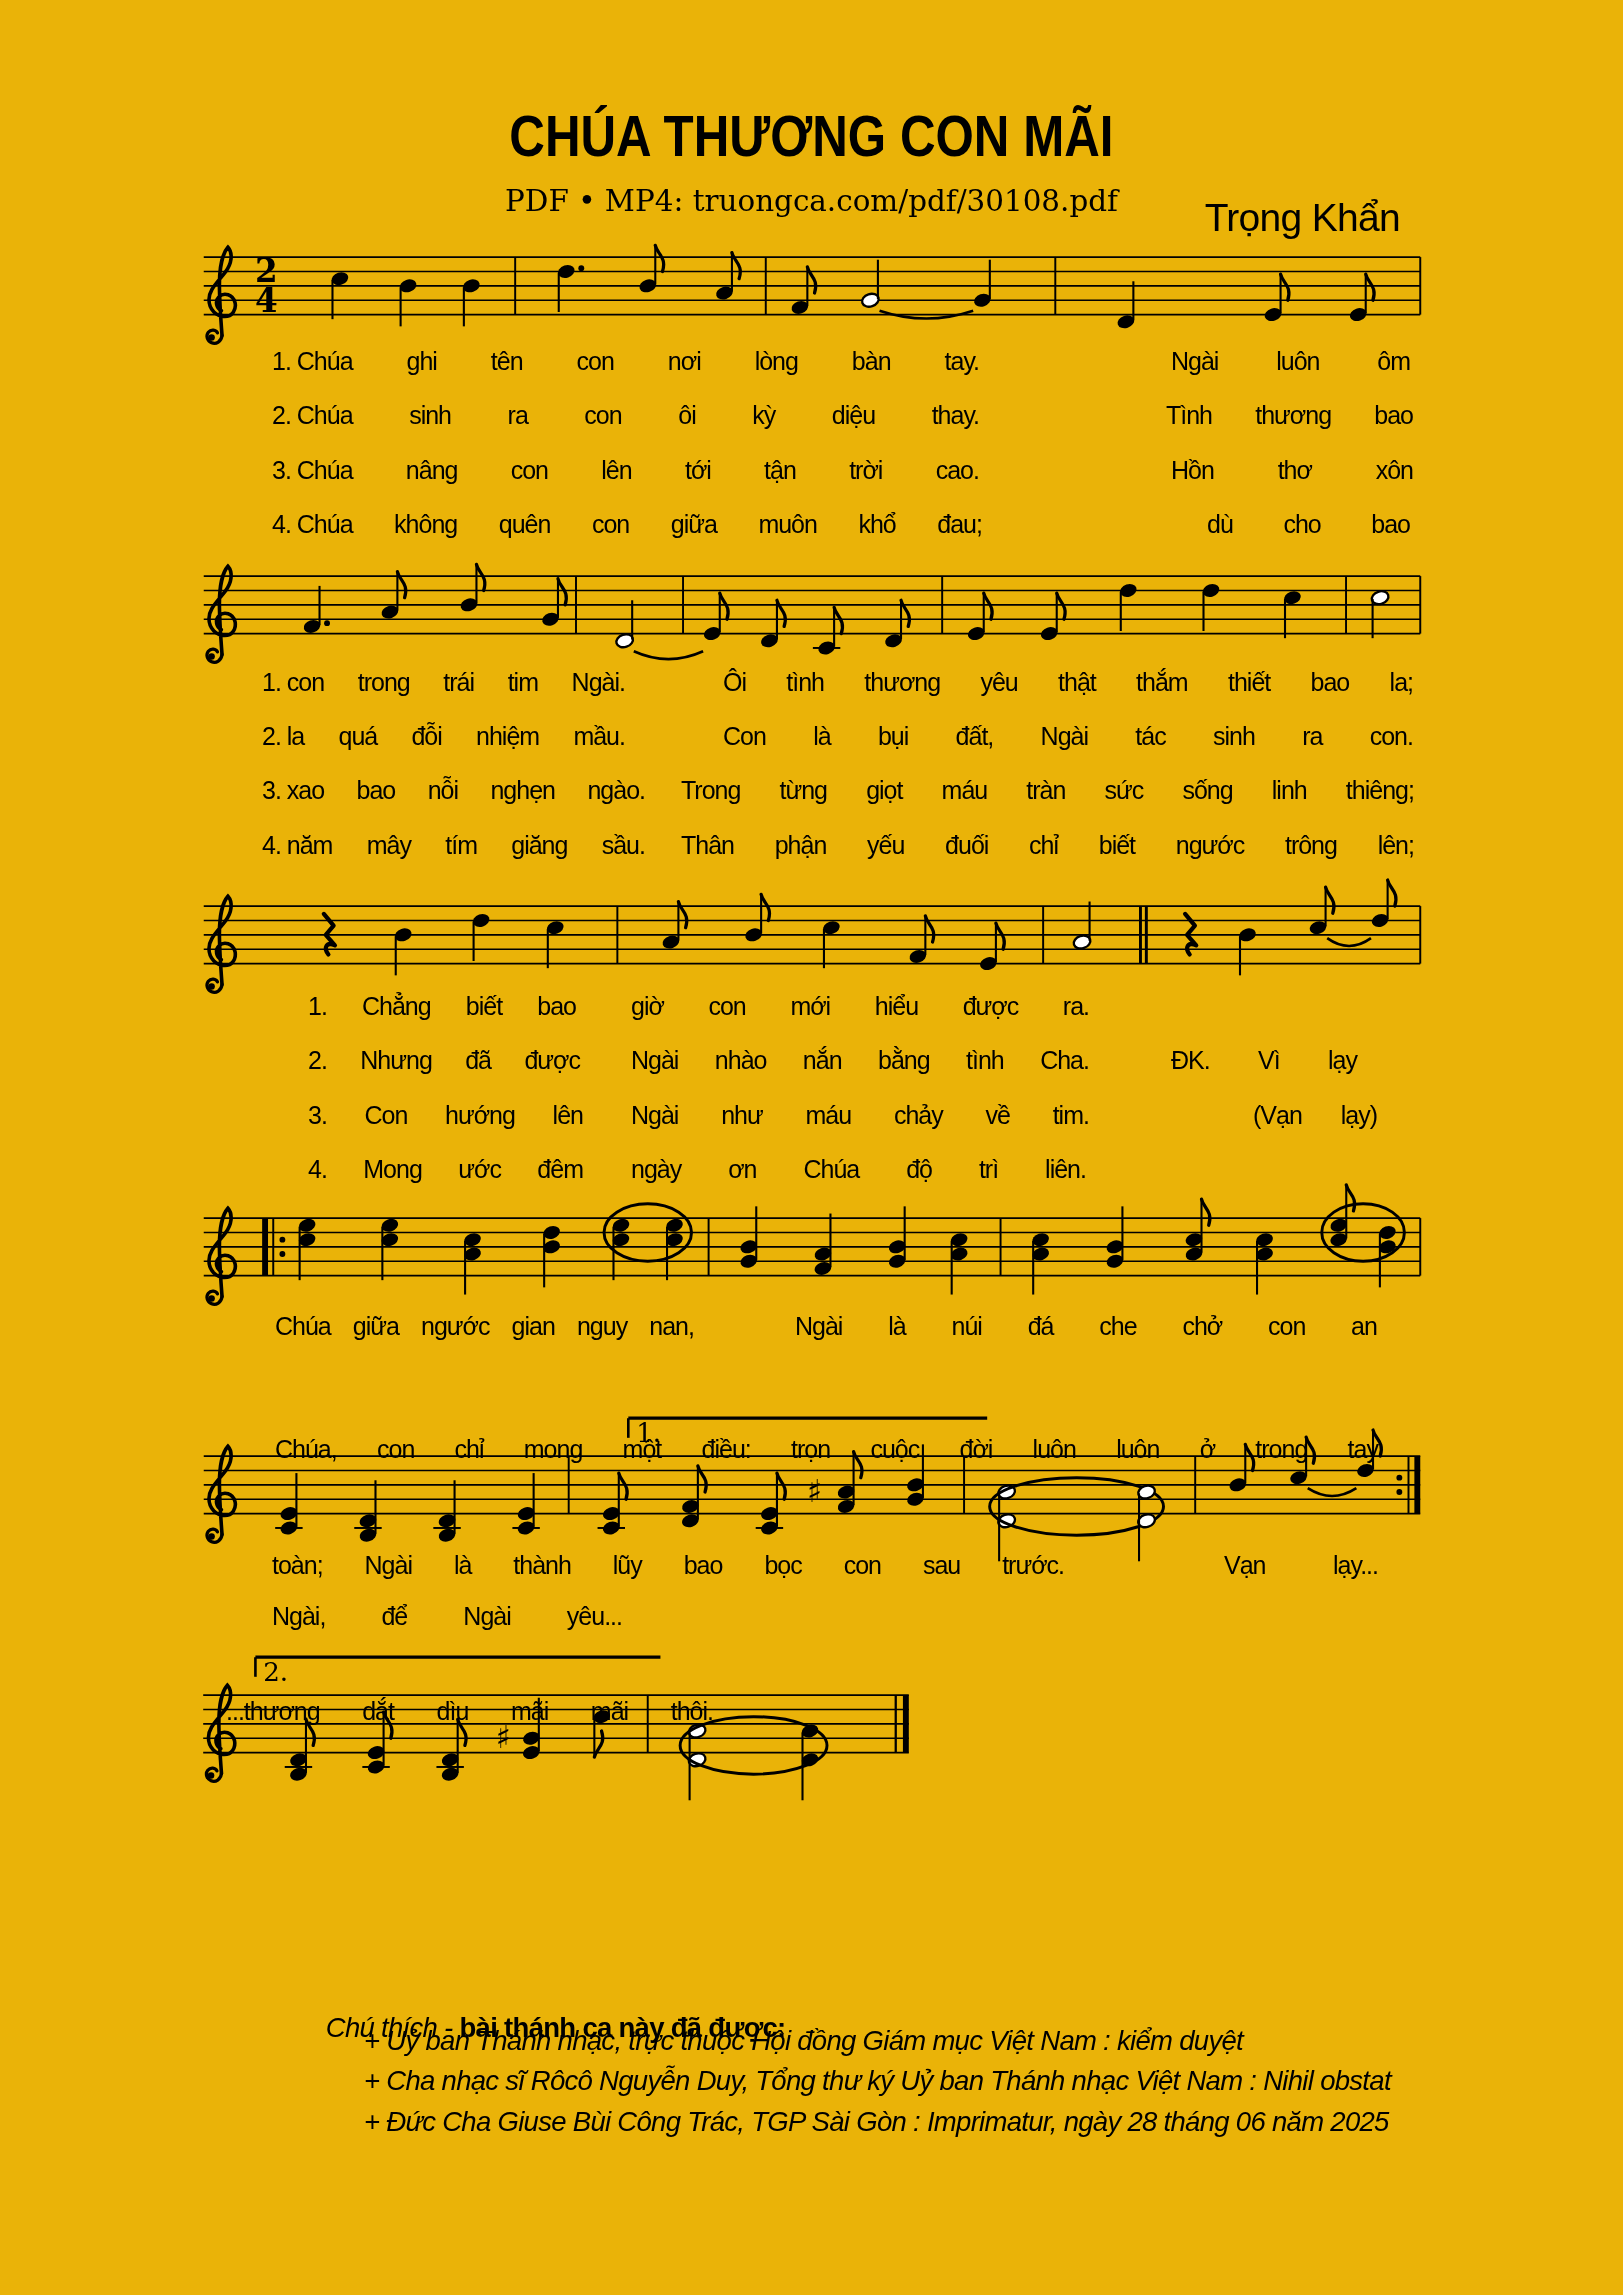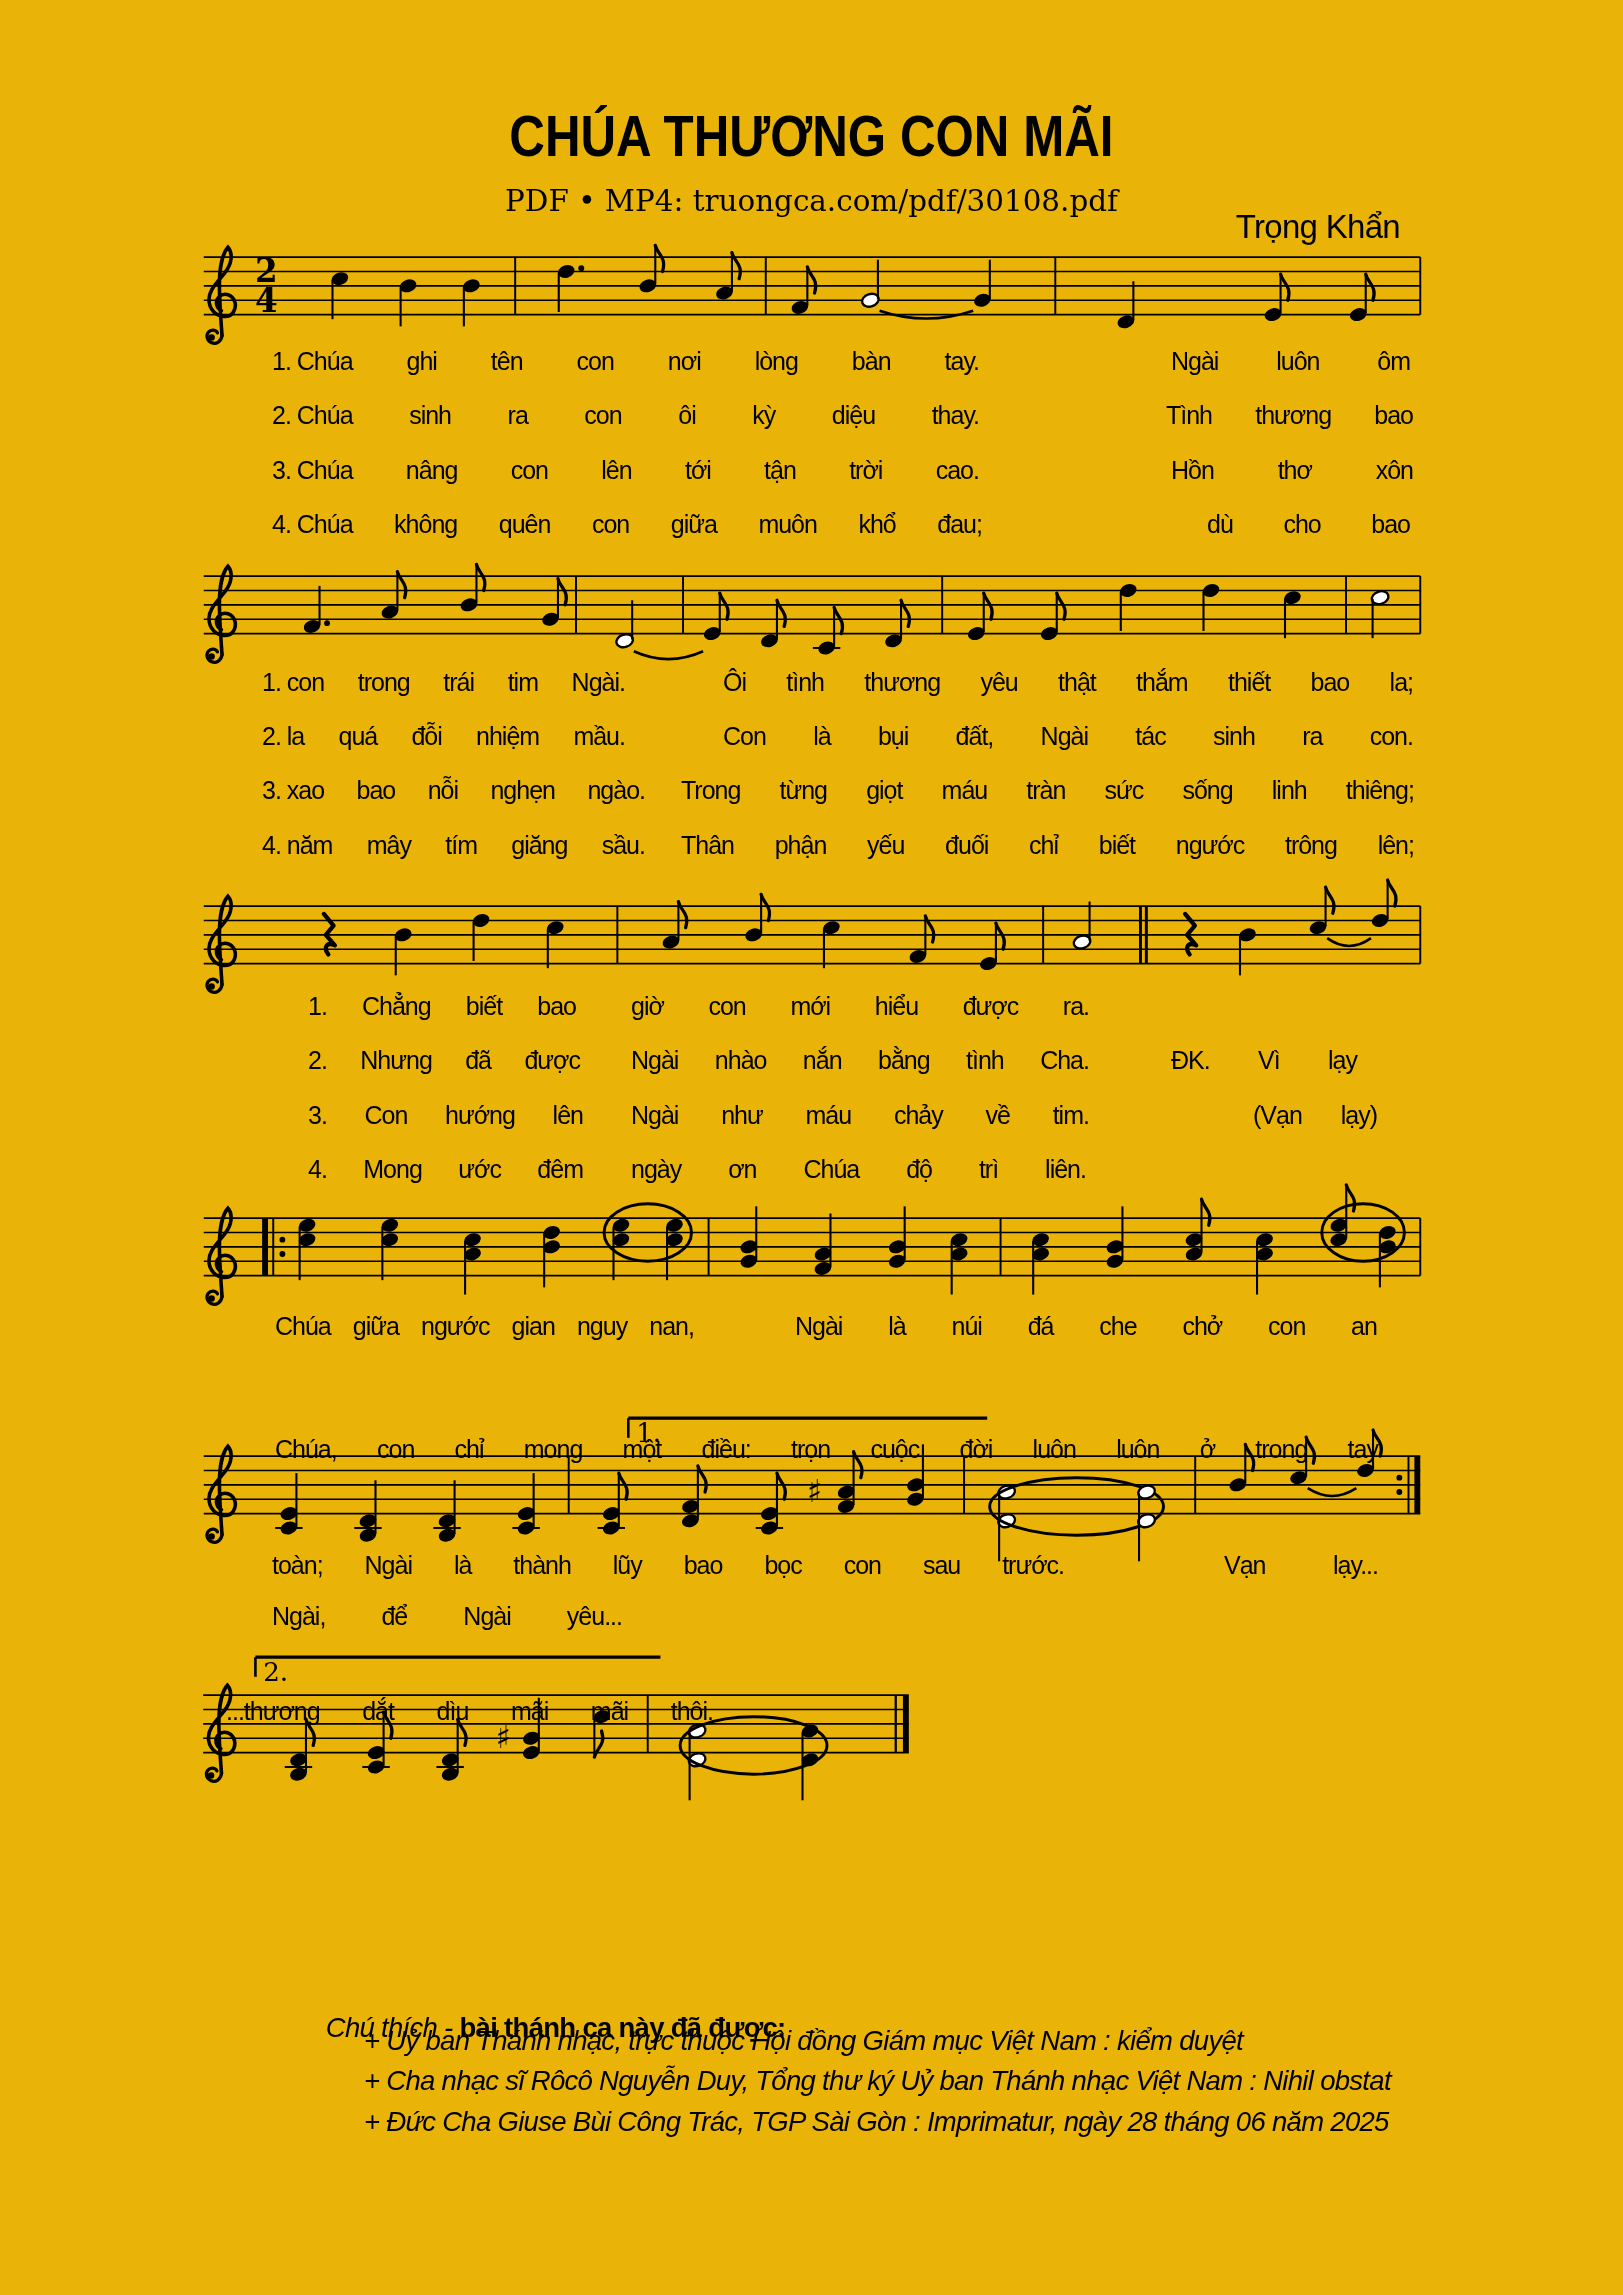--- a/index.html
+++ b/index.html
@@ -3,21 +3,21 @@
 <meta charset="utf-8">
 <style>
   html,body{margin:0;padding:0;background:#888;}
   .page{position:relative;width:1623px;height:2295px;background:#eab308;color:#000;
         font-family:"Liberation Sans",sans-serif;overflow:hidden;}
   .abs{position:absolute;}
   .title{left:0;top:102px;width:100%;text-align:center;font-size:58px;font-weight:700;}
   .cond{display:inline-block;transform:scaleX(.85);transform-origin:center;white-space:pre;}
   .sub{left:0;top:184px;width:100%;text-align:center;font-size:29.4px;
        font-family:"DejaVu Serif",serif;}
-  .composer{right:223px;top:208px;font-size:33px;letter-spacing:-0.7px;}
+  .composer{right:223px;top:196px;font-size:39px;letter-spacing:-0.7px;}
   .lyric-g{position:absolute;display:flex;justify-content:space-between;
            font-size:25px;line-height:1.1;letter-spacing:-1px;white-space:pre;}
   .fnote{font-size:27.5px;font-style:italic;letter-spacing:-0.7px;white-space:pre;}
   .fnote .bold{font-style:normal;font-weight:700;}
   svg{position:absolute;overflow:visible;}
 </style>
 </head>
 <body>
 
 <div class="page">

